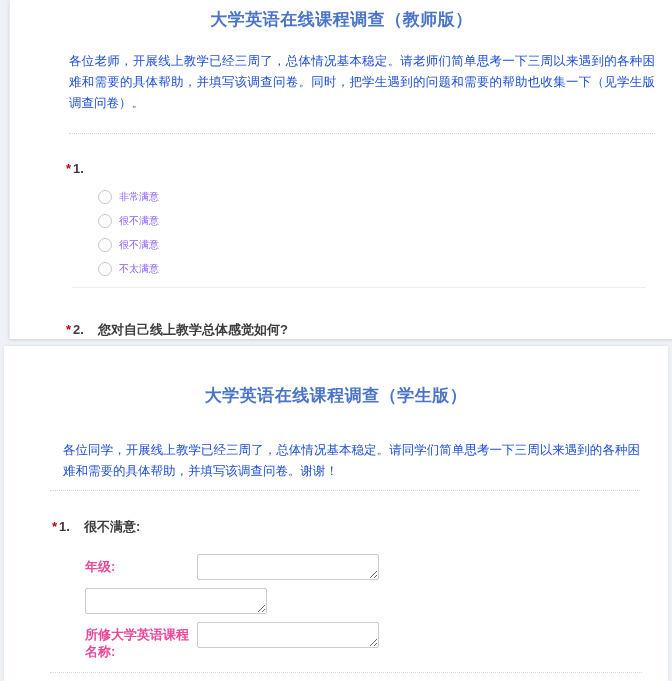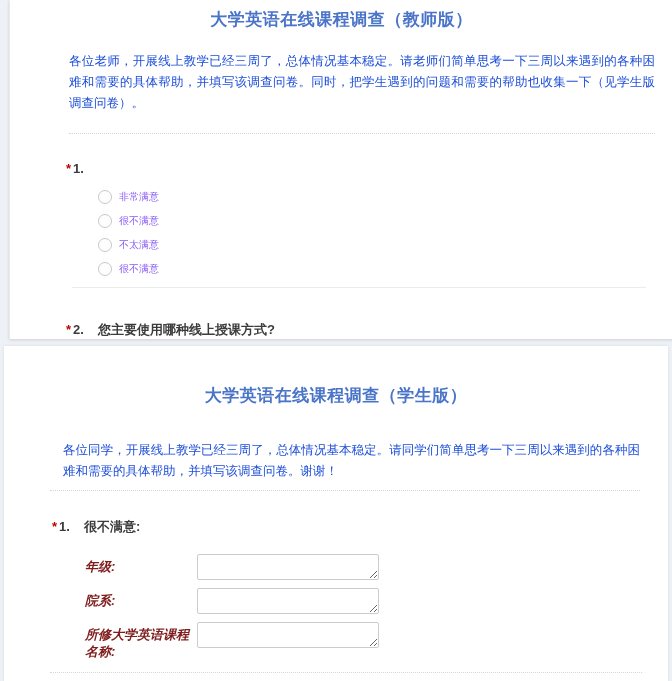--- a/index.html
+++ b/index.html
@@ -63,22 +63,22 @@
     width:12px;height:12px;border-radius:50%;
     border:1px solid #c8c8c8;background:#fdfdfd;
     margin-right:7px;flex:0 0 auto;
   }
   .radio-label{font-size:10px;color:#8b5cf6;}
 
   .fields{margin:18px 0 0 81px;}
   .field-row{display:flex;align-items:flex-start;margin-bottom:8px;}
   .field-label{
     width:112px;flex:0 0 auto;
-    font-size:13px;font-weight:bold;color:#7f1d1d;
-    line-height:17px;padding-top:4px;font-style:italic;
+    font-size:13px;font-weight:bold;color:#ec4899;
+    line-height:17px;padding-top:4px;
   }
   .field-input{
     width:172px;height:20px;
     border:1px solid #cccccc;border-radius:2px;
     background:#fff;resize:both;
     font-family:"Liberation Sans","DejaVu Sans",sans-serif;
     font-size:12px;color:#333;padding:2px 4px;outline:none;
   }
 </style>
 </head>
@@ -102,34 +102,34 @@
       <div class="radio-row">
         <span class="radio-circle"></span>
         <span class="radio-label">非常满意</span>
       </div>
       <div class="radio-row">
         <span class="radio-circle"></span>
         <span class="radio-label">很不满意</span>
       </div>
       <div class="radio-row">
         <span class="radio-circle"></span>
-        <span class="radio-label">不太满意</span>
+        <span class="radio-label">很不满意</span>
       </div>
       <div class="radio-row">
         <span class="radio-circle"></span>
-        <span class="radio-label">很不满意</span>
+        <span class="radio-label">不太满意</span>
       </div>
     </div>
 
     <div class="sep-solid"></div>
 
     <div class="question q2">
       <span class="q-star">*</span>
       <span class="q-num">2.</span>
-      <span>您主要使用哪种线上授课方式?</span>
+      <span>您对自己线上教学总体感觉如何?</span>
     </div>
   </div>
 
   <div class="card student">
     <div class="survey-title">大学英语在线课程调查（学生版）</div>
 
     <div class="intro">各位同学，开展线上教学已经三周了，总体情况基本稳定。请同学们简单思考一下三周以来遇到的各种困难和需要的具体帮助，并填写该调查问卷。谢谢！</div>
 
     <div class="sep-dotted"></div>
 
@@ -138,21 +138,20 @@
       <span class="q-num">1.</span>
       <span>很不满意:</span>
     </div>
 
     <div class="fields">
       <div class="field-row">
         <span class="field-label">年级:</span>
         <textarea class="field-input" style=""></textarea>
       </div>
       <div class="field-row">
-        <span class="field-label">院系:</span>
         <textarea class="field-input" style=""></textarea>
       </div>
       <div class="field-row">
         <span class="field-label">所修大学英语课程名称:</span>
         <textarea class="field-input" style=""></textarea>
       </div>
     </div>
 
     <div class="sep-bottom"></div>
   </div>

